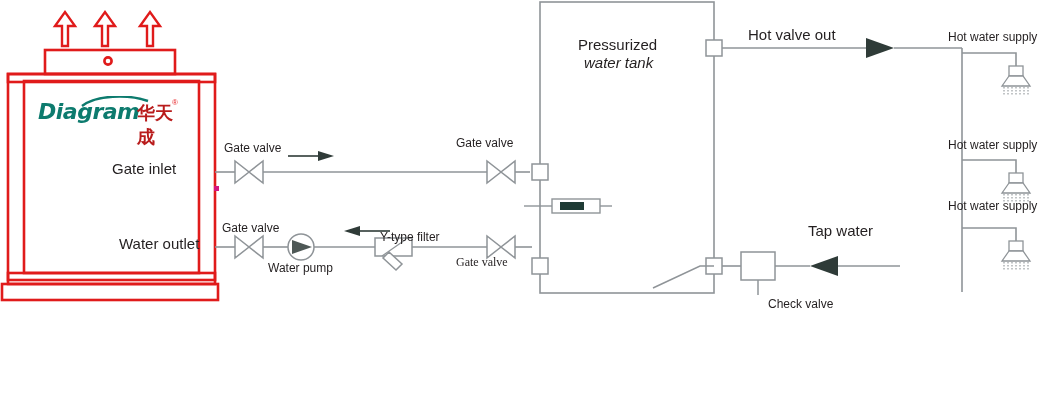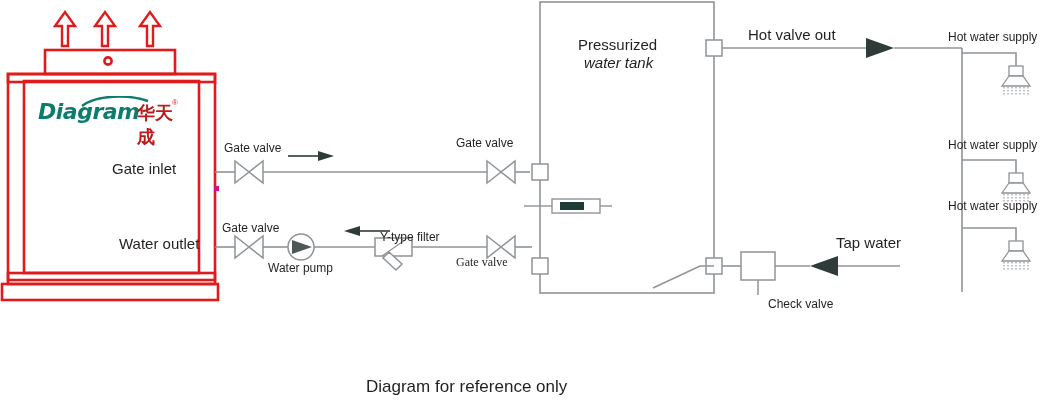--- a/index.html
+++ b/index.html
@@ -297,23 +297,22 @@
   <div class="lbl sz14 lbl-serif" style="left:456px; top:256px;">Gate valve</div>
 
   <div class="lbl sz14" style="left:268px; top:262px;">Water pump</div>
   <div class="lbl sz14" style="left:368px; top:231px;margin-left:12px;">Y-type filter</div>
 
   <div class="lbl sz15 ctr" style="left:578px; top:36px;">Pressurized</div>
   <div class="lbl sz15 ctr" style="left:584px; top:54px;font-style:italic;">water tank</div>
 
   <div class="lbl sz15" style="left:748px; top:26px;">Hot valve out</div>
 
-  <div class="lbl sz15" style="left:808px; top:234px;margin-left:28px;">Tap water</div>
+  <div class="lbl sz15" style="left:808px; top:222px;">Tap water</div>
 
   <div class="lbl sz14" style="left:728px; top:298px;margin-left:40px;">Check valve</div>
 
   <div class="lbl sz14" style="left:948px; top:31px;">Hot water supply</div>
   <div class="lbl sz14" style="left:948px; top:139px;">Hot water supply</div>
   <div class="lbl sz14" style="left:948px; top:200px;">Hot water supply</div>
 
-  <div class="lbl sz17" style="left:366px; top:377px;">Diagram for reference only</div>
 
 </div>
 
 </body></html>

